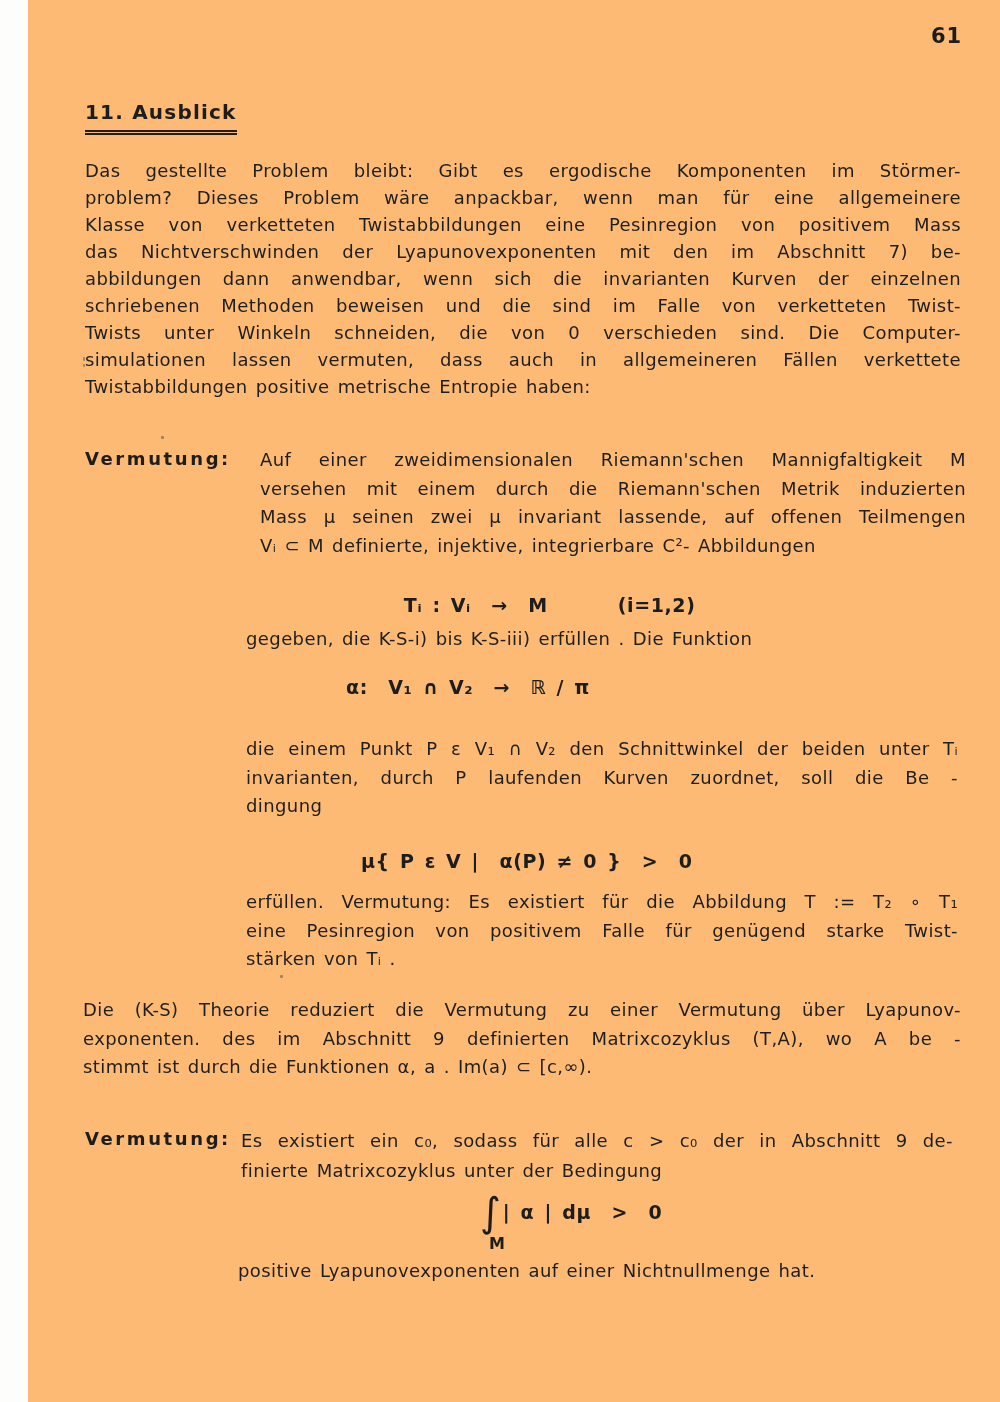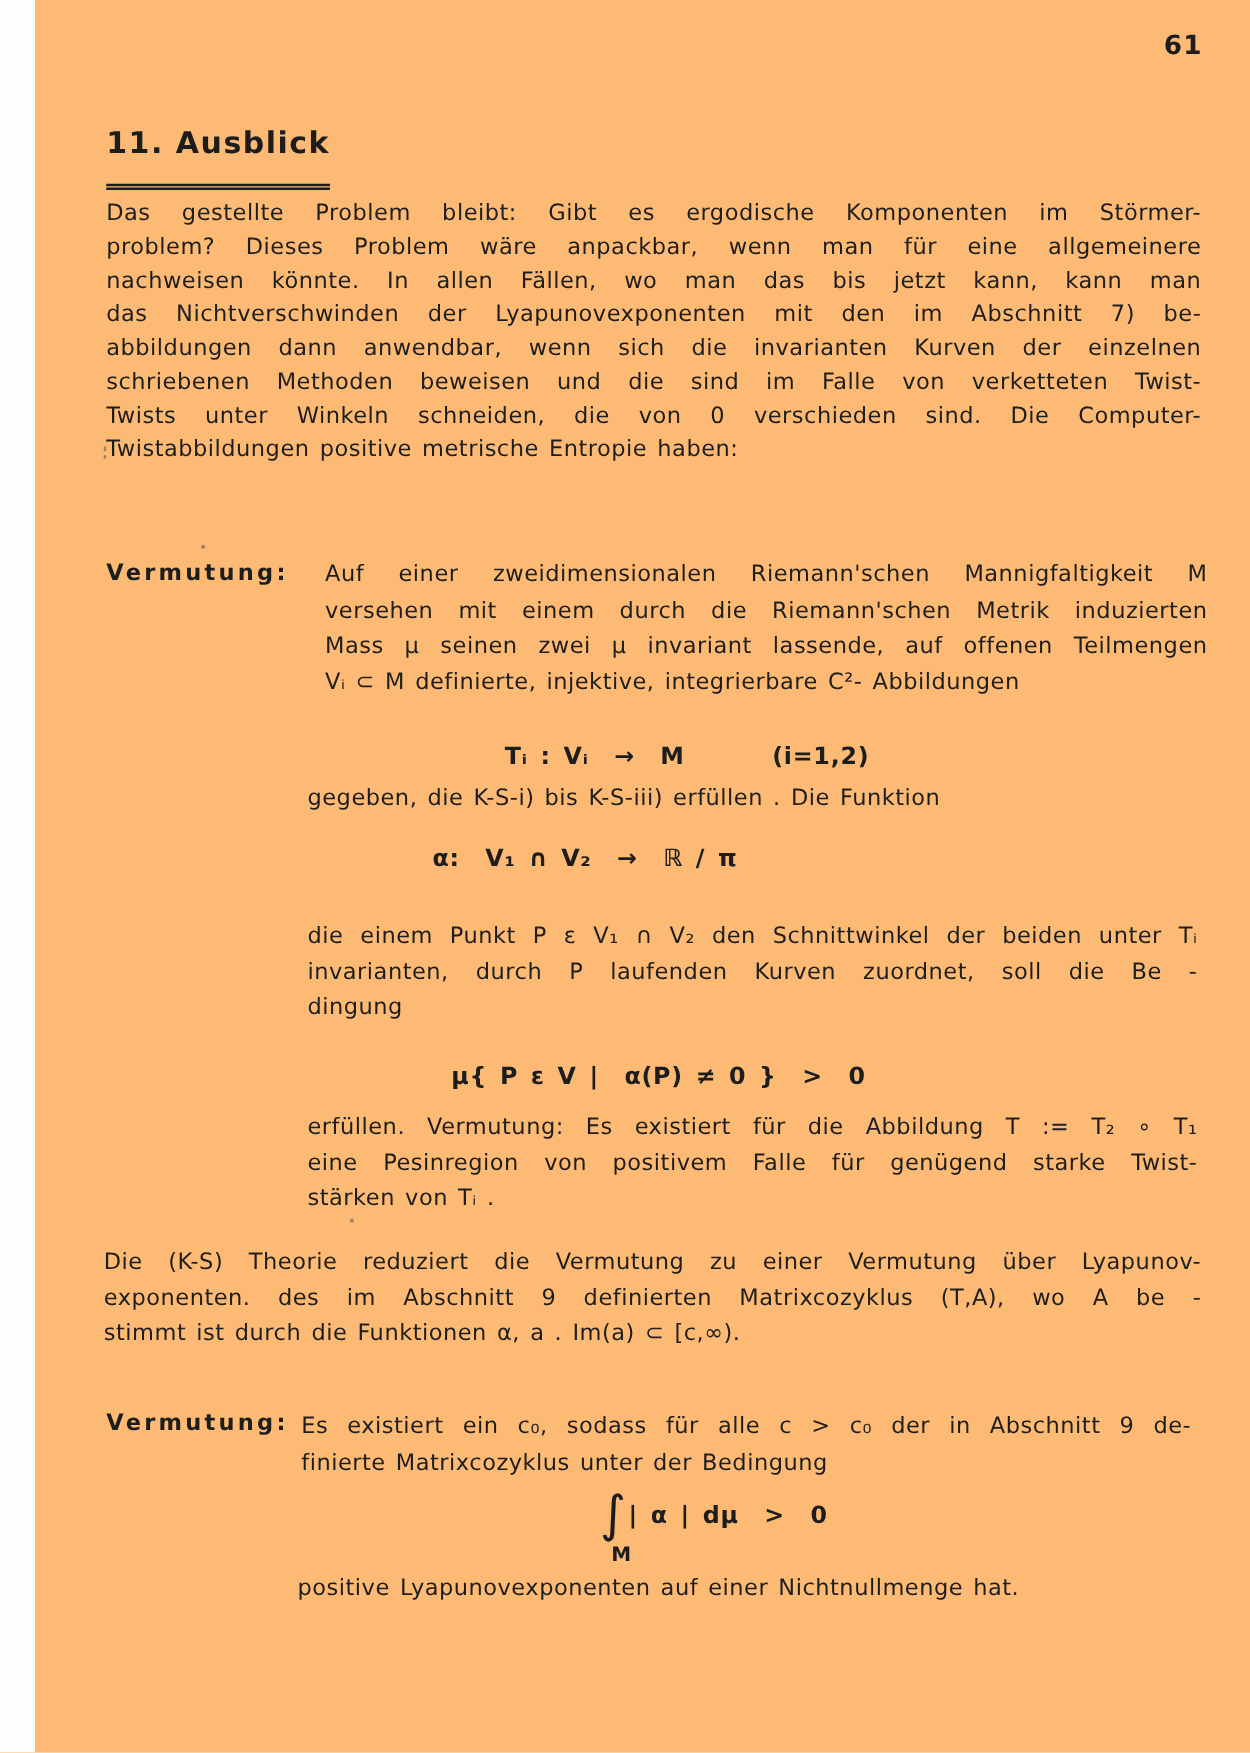--- a/index.html
+++ b/index.html
@@ -23,23 +23,23 @@
     letter-spacing: 0.4px;
     word-spacing: 2px;
     color: #1e1e1e;
   }
   .pagenum {
     position: absolute; top: 24px; left: 903px;
     font-weight: 700; font-size: 21px; letter-spacing: 1px;
   }
   .heading {
     position: absolute; top: 100px; left: 57px;
-    font-weight: 700; font-size: 24px; letter-spacing: 1.2px;
+    font-weight: 700; font-size: 20px; letter-spacing: 1.2px;
     border-bottom: 5px double #1d1d1d;
-    padding-bottom: 19px;
+    padding-bottom: 6px;
   }
   .block { position: absolute; }
   .jl {        
     text-align: justify;
     text-align-last: justify;
     overflow: hidden;
     white-space: nowrap;
   }
   .jl, .ll { display: block; }
   .ll { text-align: left; white-space: nowrap; }
@@ -78,25 +78,26 @@
 
 <div id="page">
 
   <div class="pagenum">61</div>
 
   <div class="heading">11. Ausblick</div>
 
   <div class="block txt lh27" style="top:157px; left:57px; width:876px;">
     <span class="jl">Das gestellte Problem bleibt: Gibt es ergodische Komponenten im Störmer-</span>
     <span class="jl">problem? Dieses Problem wäre anpackbar, wenn man für eine allgemeinere</span>
-    <span class="jl">nachweisen könnte. In allen Fällen, wo man das bis jetzt kann, kann man</span>
+    <span class="jl">Klasse von verketteten Twistabbildungen eine Pesinregion von positivem Mass</span>
     <span class="jl">das Nichtverschwinden der Lyapunovexponenten mit den im Abschnitt 7) be-</span>
     <span class="jl">abbildungen dann anwendbar, wenn sich die invarianten Kurven der einzelnen</span>
     <span class="jl">schriebenen Methoden beweisen und die sind im Falle von verketteten Twist-</span>
     <span class="jl">Twists unter Winkeln schneiden, die von 0 verschieden sind. Die Computer-</span>
+    <span class="jl">simulationen lassen vermuten, dass auch in allgemeineren Fällen verkettete</span>
     <span class="ll">Twistabbildungen positive metrische Entropie haben:</span>
   </div>
 
   <div class="label" style="top:448px; left:57px;">Vermutung:</div>
   <div class="block txt lh28" style="top:446px; left:232px; width:706px;">
     <span class="jl">Auf einer zweidimensionalen Riemann'schen Mannigfaltigkeit M</span>
     <span class="jl">versehen mit einem durch die Riemann'schen Metrik induzierten</span>
     <span class="jl">Mass μ seinen zwei μ invariant lassende, auf offenen Teilmengen</span>
     <span class="ll">Vᵢ ⊂ M  definierte, injektive, integrierbare  C²- Abbildungen</span>
   </div>

